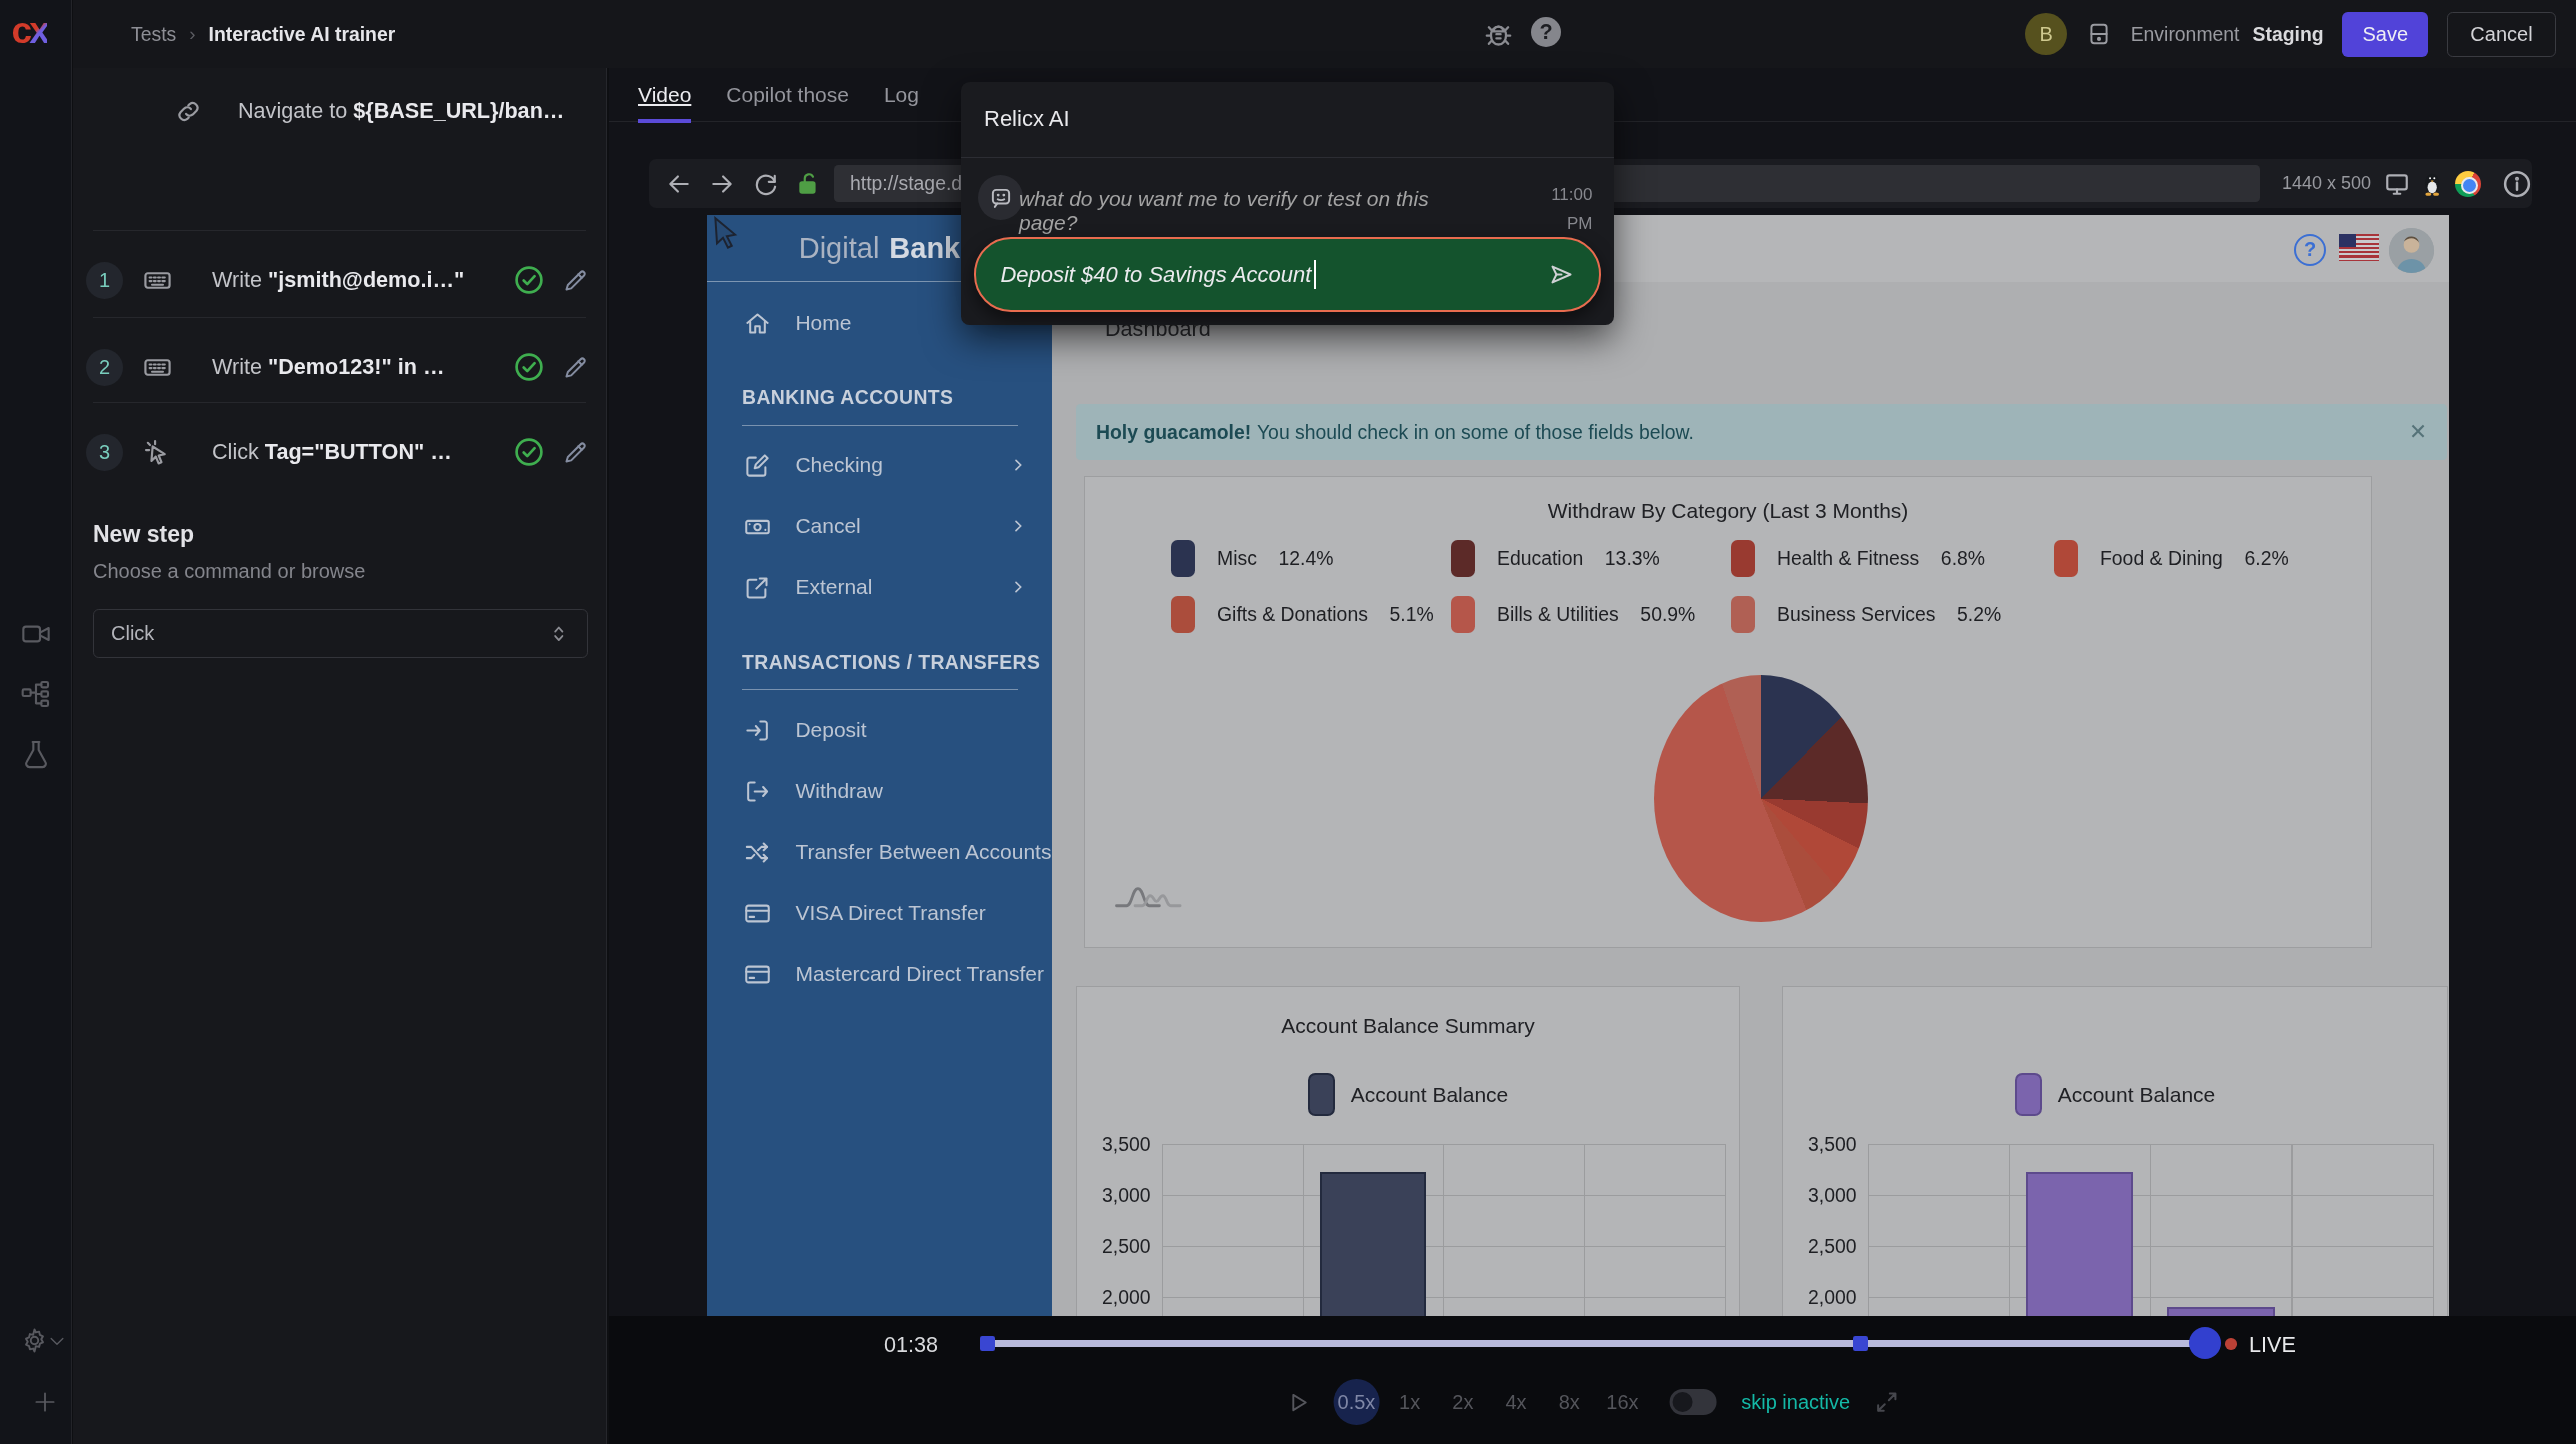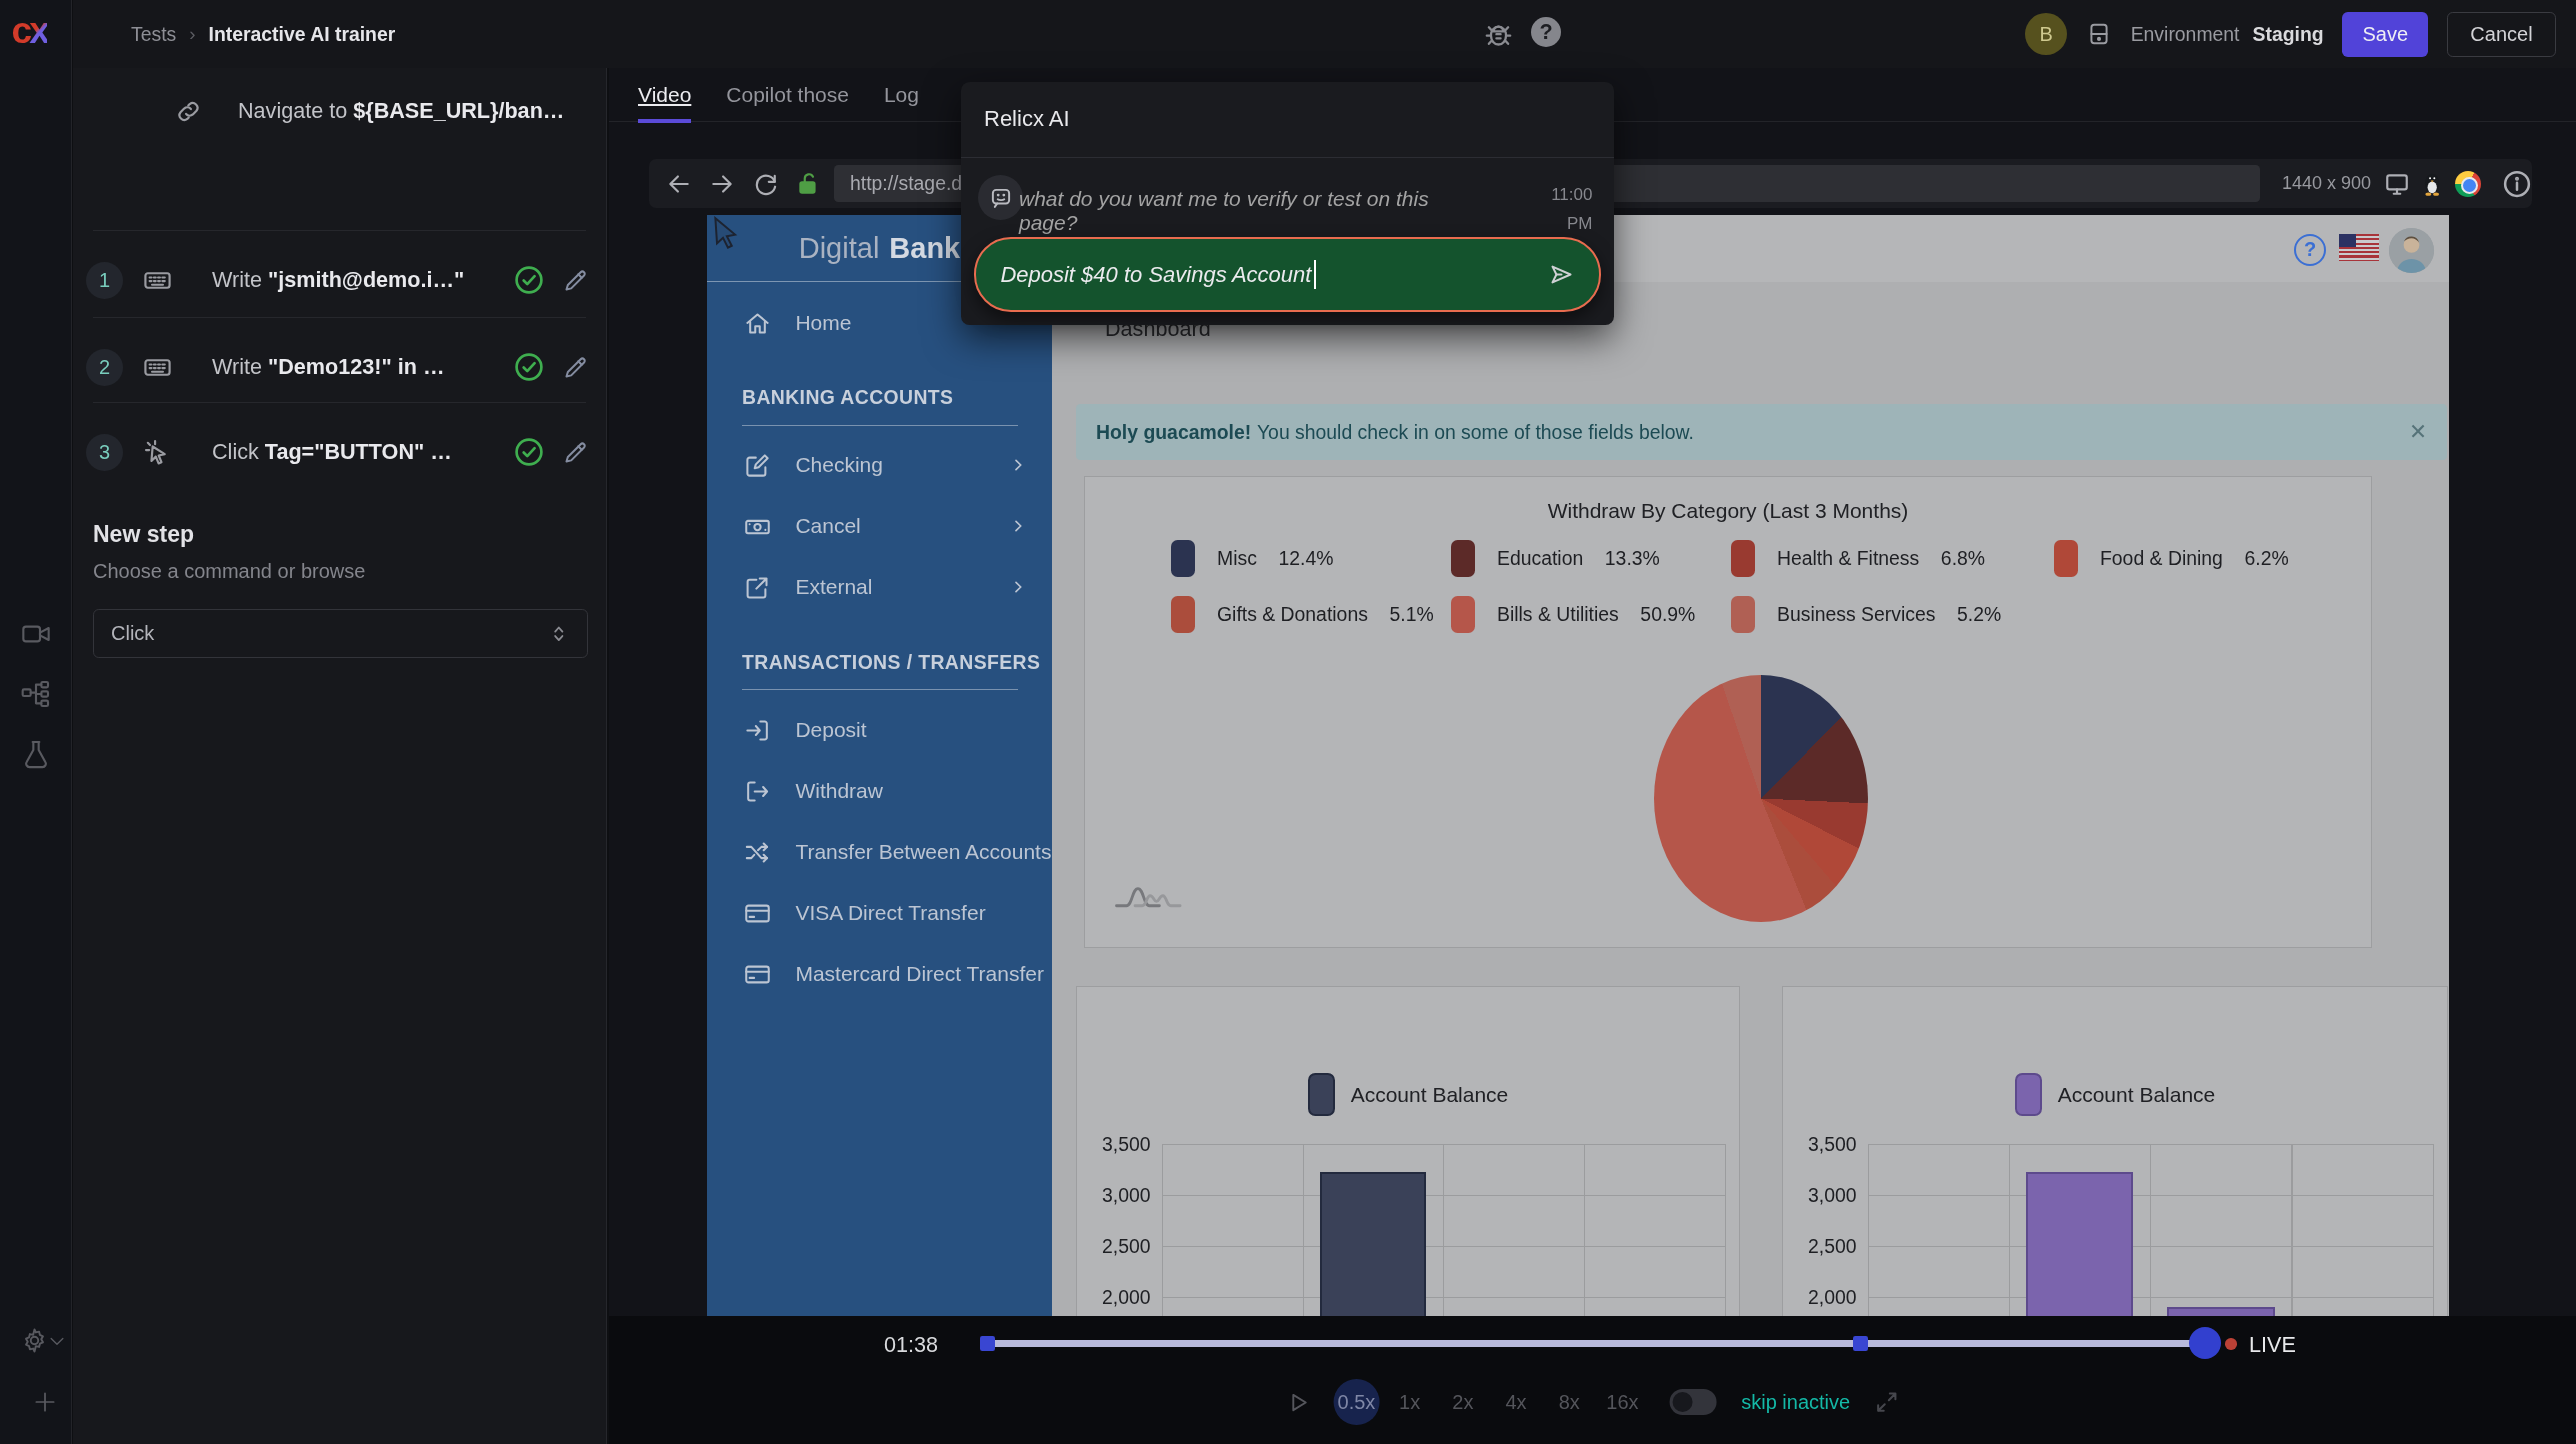--- a/index.html
+++ b/index.html
@@ -326,21 +326,21 @@
           <path d="M21 4.5V10h-5.5"></path>
           <path d="M21 10a8.5 8.5 0 1 0 .3 4.5"></path>
         </svg></div>
     <div class="ch-ic" id="lock-ic"><svg viewBox="0 0 24 24">
           <rect x="5" y="10.5" width="13" height="9.5" rx="1.5"></rect>
           <path d="M9 10.5V7a4 4 0 0 1 7.6-1.7"></path>
         </svg></div>
     <div id="url-pill">
         <span>http://stage.dba</span>
       </div>
-    <span id="vp-size">1440 x 900</span>
+    <span id="vp-size">1440 x 500</span>
     <div id="chrome-right">
       <div class="ch-ic" style="margin-left:7.2px"><svg viewBox="0 0 24 24">
             <rect x="3" y="4" width="18" height="13" rx="2"></rect>
             <path d="M9 21h6M12 17v4"></path>
           </svg></div>
       <svg width="24.4" height="29" viewBox="0 0 24 30">
           <ellipse cx="12" cy="15" rx="7.5" ry="10" fill="#17191d"></ellipse>
           <ellipse cx="12" cy="19" rx="4.8" ry="6" fill="#e6e7e9"></ellipse>
           <circle cx="9.8" cy="9.5" r="1" fill="#fff"></circle>
           <circle cx="14.2" cy="9.5" r="1" fill="#fff"></circle>
@@ -504,20 +504,21 @@
       <div id="pie" style="background: conic-gradient(rgb(43, 51, 80) 0deg, rgb(43, 51, 80) 44.6847deg, rgb(92, 42, 40) 44.6847deg, rgb(92, 42, 40) 92.6126deg, rgb(153, 58, 48) 92.6126deg, rgb(153, 58, 48) 117.117deg, rgb(176, 72, 56) 117.117deg, rgb(176, 72, 56) 139.459deg, rgb(171, 77, 60) 139.459deg, rgb(171, 77, 60) 157.838deg, rgb(181, 86, 74) 157.838deg, rgb(181, 86, 74) 341.261deg, rgb(176, 96, 84) 341.261deg, rgb(176, 96, 84) 360deg);"></div>
       <div id="spark">
         <svg viewBox="0 0 95 42">
             <path d="M2 36h14c8 0 8-24 16-24s8 24 16 24h14" stroke="#77787c" stroke-width="4"></path>
             <path d="M28 36h10c6 0 6-14 11-14s5 8 9 8 4-8 9-8 5 14 11 14h13" stroke="#97989b" stroke-width="4"></path>
           </svg>
       </div>
     </div>
 
     <div class="card bar-card" id="chart-left">
+        <div class="card-title" style="top: 27px;">Account Balance Summary</div>
         <div class="bc-legend">
           <span class="bc-sw" style="background: rgb(58, 65, 88); border-color: rgb(35, 42, 62);"></span>
           <span class="bc-leg-label">Account Balance</span>
         </div>
         <div class="plot">
           <div class="hgrid" style="top: 0px;"></div>
           <div class="ytick" style="top: -11.5px;">3,500</div>
           <div class="hgrid" style="top: 51px;"></div>
           <div class="ytick" style="top: 40px;">3,000</div>
           <div class="hgrid" style="top: 102px;"></div>

